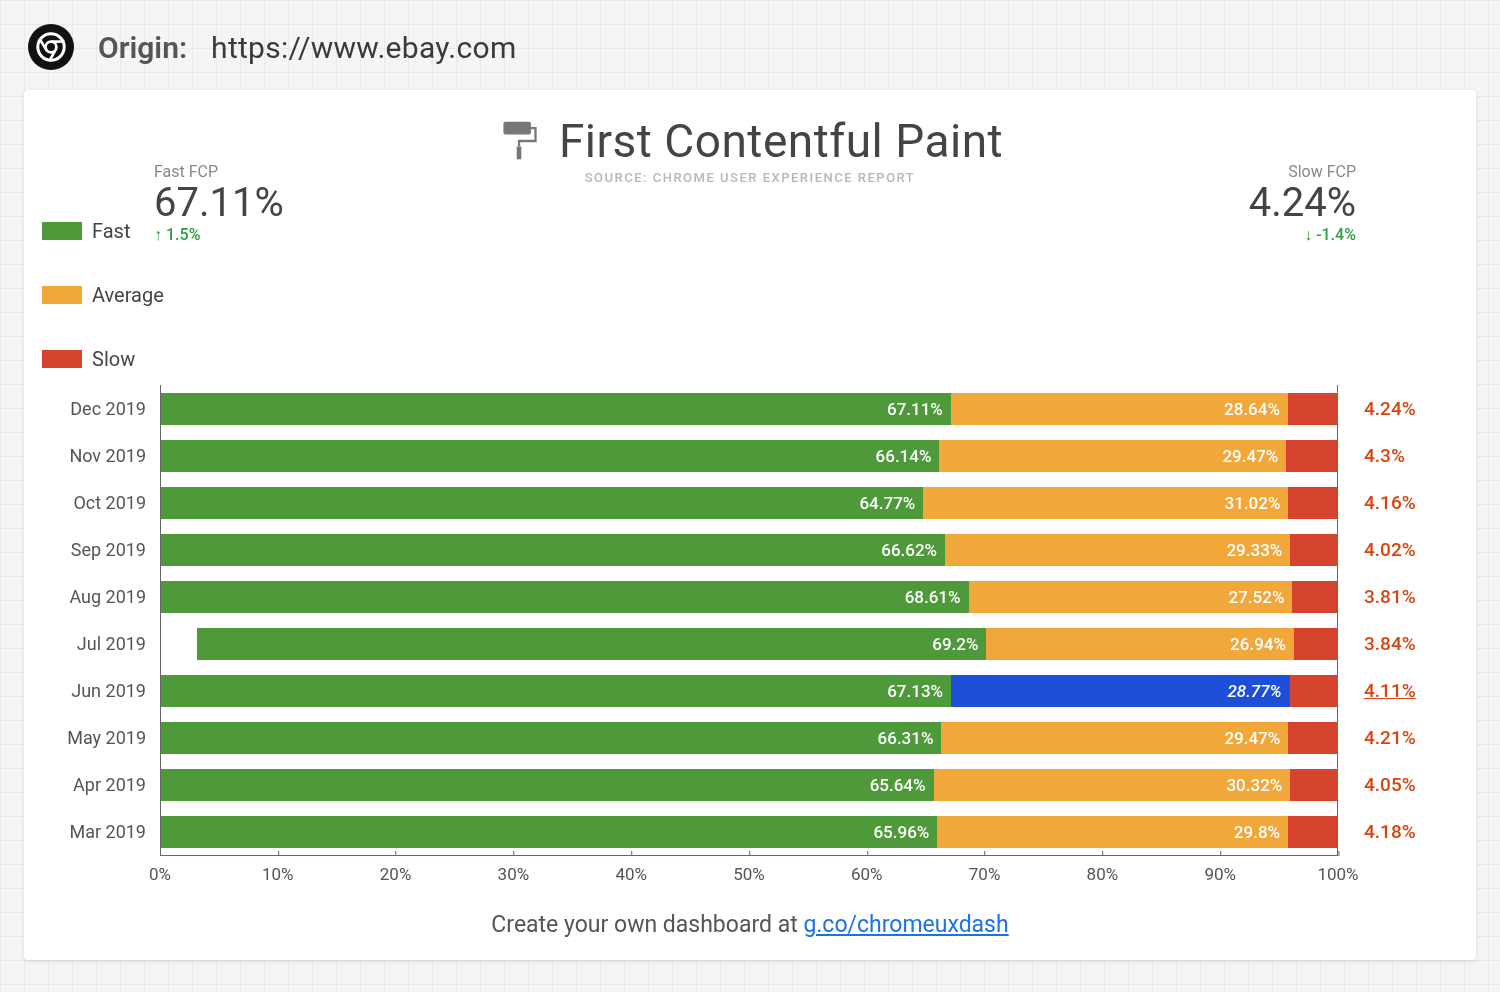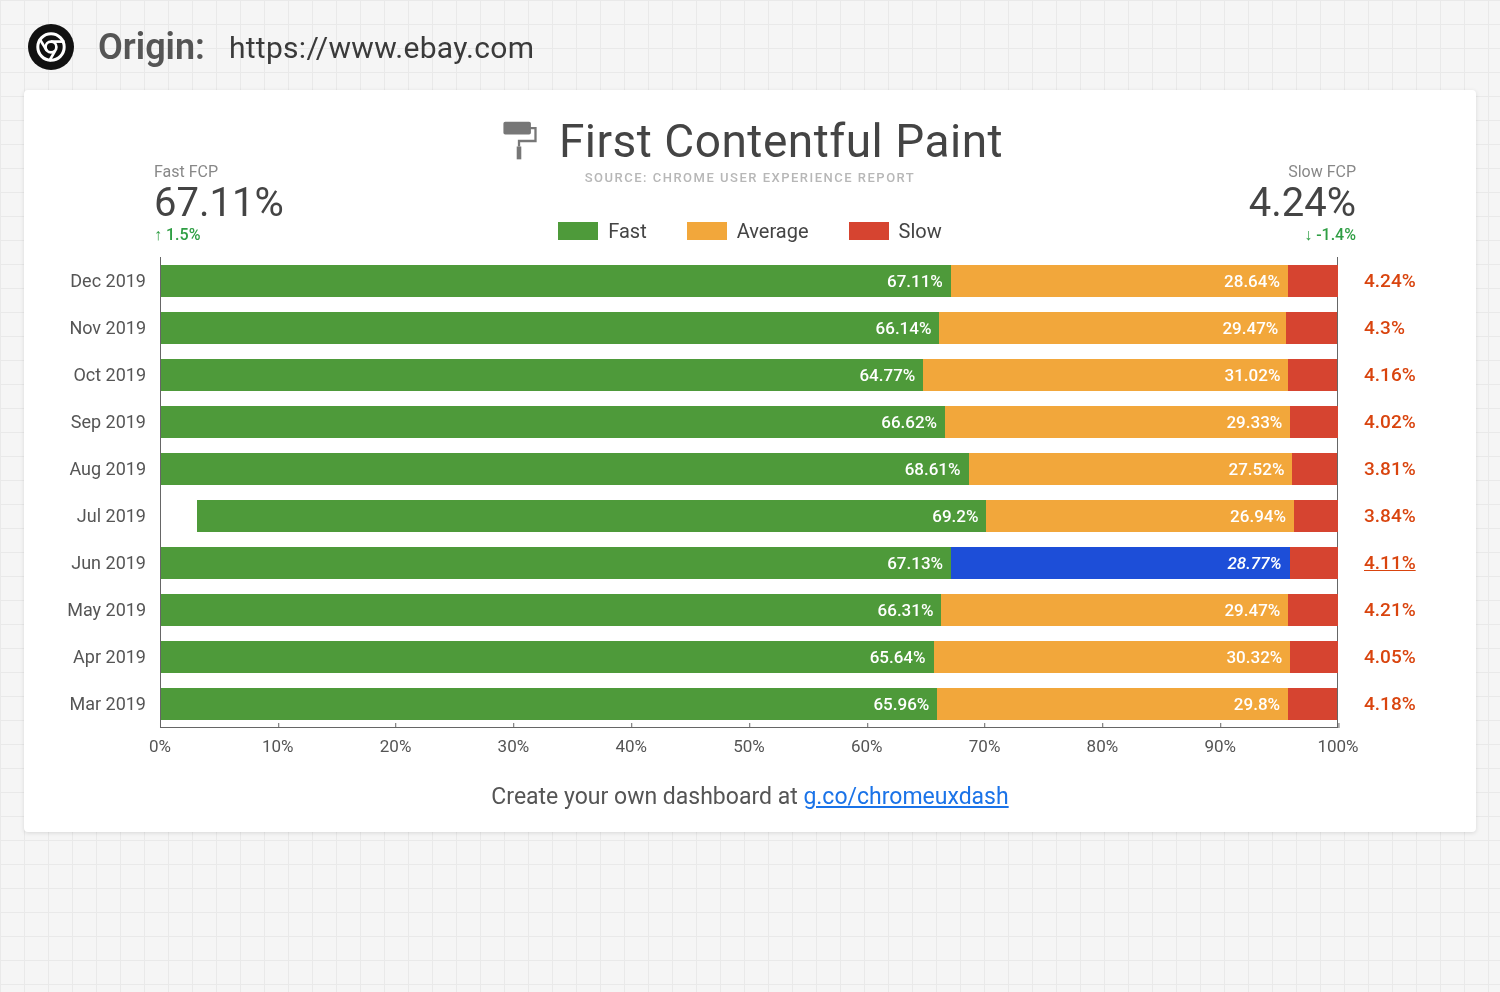--- a/index.html
+++ b/index.html
@@ -20,21 +20,21 @@
     padding: 16px 20px 20px 20px;
   }
   .chrome-logo {
     width: 46px; height: 46px;
     border-radius: 50%;
     background: #111;
     display: flex; align-items: center; justify-content: center;
     flex-shrink: 0;
   }
   .chrome-logo svg { width: 30px; height: 30px; }
-  .origin-label { font-size: 36px; color: #555; font-weight: 600; }
+  .origin-label { font-size: 30px; color: #555; font-weight: 600; }
   .origin-url   { font-size: 30px; color: #3a3a3a; font-weight: 400; letter-spacing: 0.3px; }
 
   .card {
     background: #fff;
     margin: 0 16px 16px 16px;
     border-radius: 4px;
     box-shadow: 0 1px 4px rgba(0,0,0,0.12);
     padding: 24px 18px 22px 18px;
     position: relative;
   }
@@ -86,24 +86,24 @@
     color: #2f9e44;
     font-weight: 500;
   }
   .kpi-delta::before {
     content: attr(data-arrow);
     margin-right: 4px;
   }
 
   .legend {
     display: flex;
-    justify-content: center;
     gap: 40px;
     margin-top: 34px;
     margin-bottom: 14px;
+    flex-direction: column;
   }
   .legend-item {
     display: flex; align-items: center; gap: 10px;
     font-size: 20px; color: #444;
   }
   .legend-swatch {
     width: 40px; height: 18px;
     display: inline-block;
   }
 

